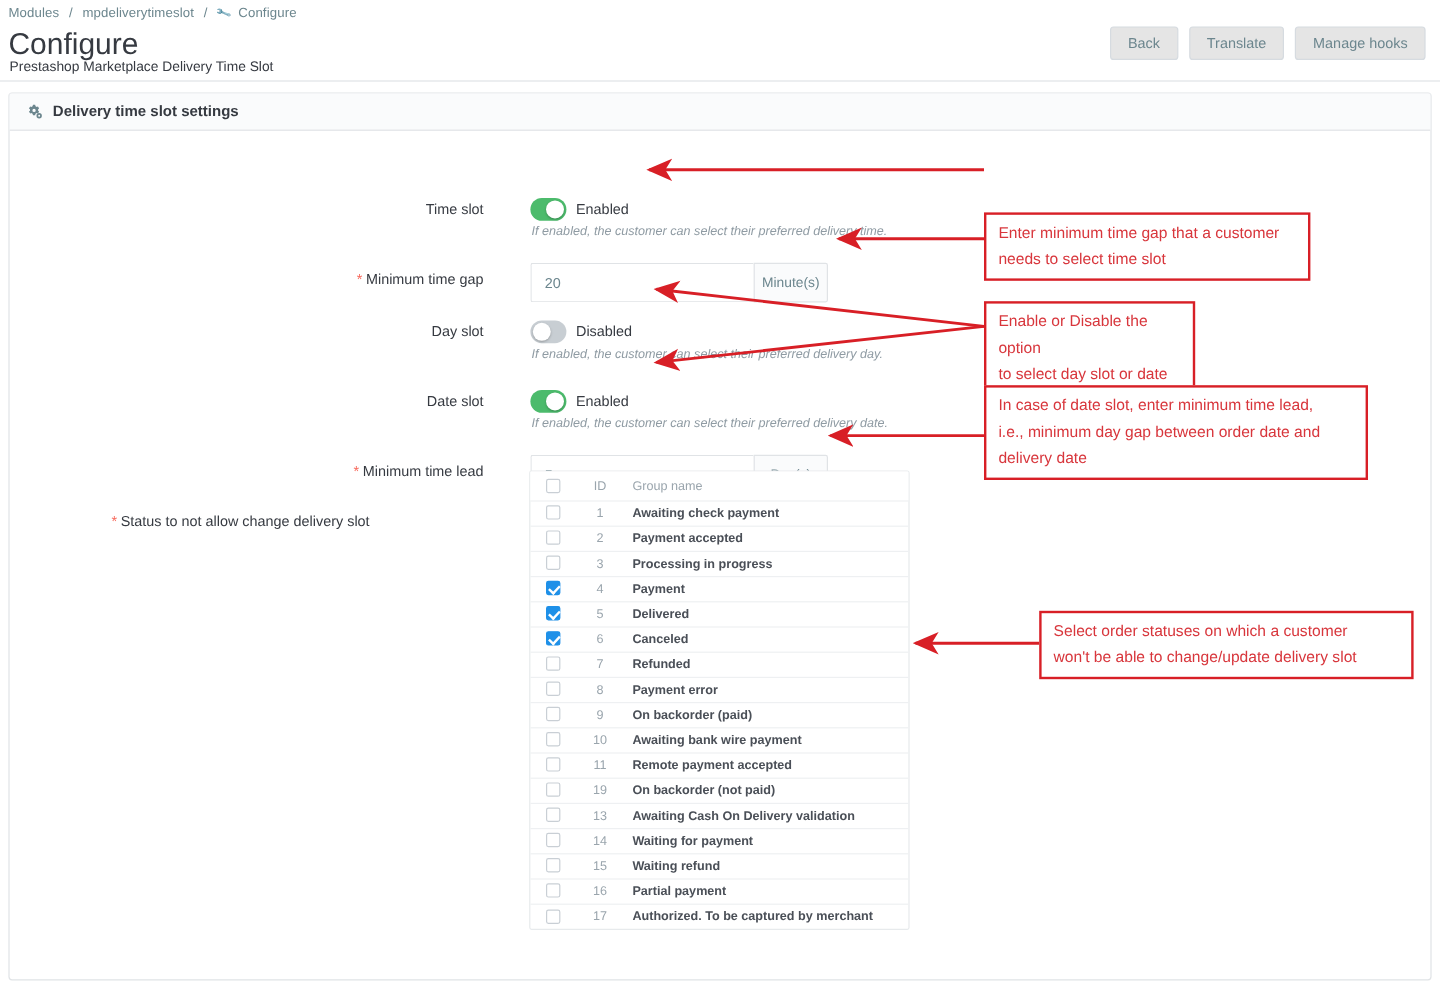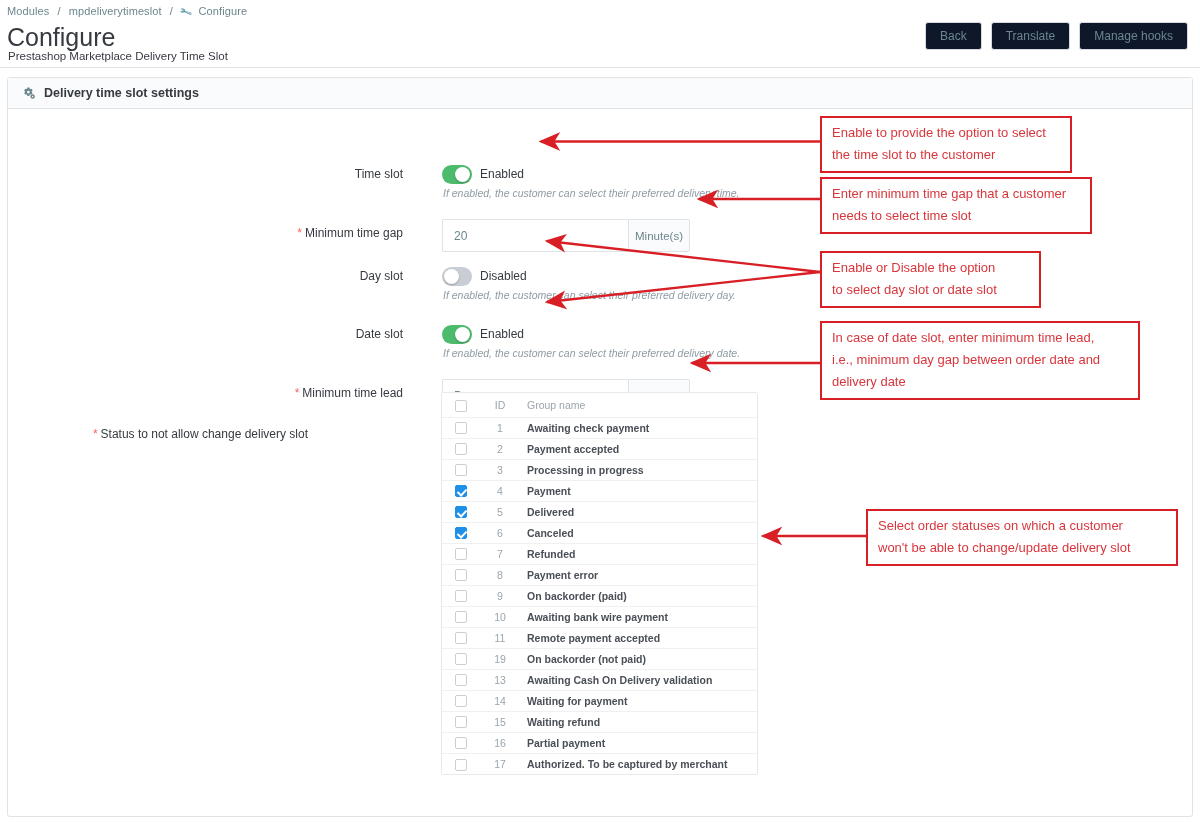--- a/index.html
+++ b/index.html
@@ -27,21 +27,21 @@
   .page-title {
     position: absolute; left: 7px; top: 22px;
     font-size: 25px; font-weight: 400; color: #363a41; line-height: 30px;
   }
   .page-subtitle {
     position: absolute; left: 8px; top: 50px;
     font-size: 11.5px; color: #363a41; font-weight: 400;
   }
   .hdr-buttons { position: absolute; right: 12px; top: 22px; display: flex; gap: 9px; }
   .hdr-btn {
-    height: 28px; padding: 0 14px; background: #0f172a;
+    height: 28px; padding: 0 14px; background: #e5e5e5;
     border: 1px solid #d6dbe0; border-radius: 3px;
     font-size: 12px; color: #6c868e; line-height: 26px;
     font-family: "Liberation Sans", sans-serif; cursor: pointer;
   }
 
   
   .panel {
     position: absolute; left: 7px; top: 77px; width: 1186px; height: 740px;
     background: #fff; border: 1px solid #e0e3e6; border-radius: 3px;
   }
@@ -346,31 +346,27 @@
     <line x1="820" y1="199" x2="699" y2="199" stroke="#d81f26" stroke-width="2.4" marker-end="url(#ah)"></line>
 
     <line x1="820" y1="272" x2="547" y2="241" stroke="#d81f26" stroke-width="2.4" marker-end="url(#ah)"></line>
     <line x1="820" y1="272" x2="547" y2="302" stroke="#d81f26" stroke-width="2.4" marker-end="url(#ah)"></line>
 
     <line x1="820" y1="363" x2="692" y2="363" stroke="#d81f26" stroke-width="2.4" marker-end="url(#ah)"></line>
 
     <line x1="866" y1="536" x2="763" y2="536" stroke="#d81f26" stroke-width="2.4" marker-end="url(#ah)"></line>
   </svg>
 
-  <div class="anno" style="left:820px; top:116px; width:252px;">
-    <div>Enable to provide the option to select</div>
-    <div>the time slot to the customer</div>
-  </div>
 
   <div class="anno" style="left:820px; top:177px; width:272px;">
     <div>Enter minimum time gap that a customer</div>
     <div>needs to select time slot</div>
   </div>
 
-  <div class="anno" style="left:820px; top:251px; width:221px;">
+  <div class="anno" style="left:820px; top:251px; width:176px;">
     <div>Enable or Disable the option</div>
     <div>to select day slot or date slot</div>
   </div>
 
   <div class="anno" style="left:820px; top:321px; width:320px;">
     <div>In case of date slot, enter minimum time lead,</div>
     <div>i.e., minimum day gap between order date and</div>
     <div>delivery date</div>
   </div>
 

